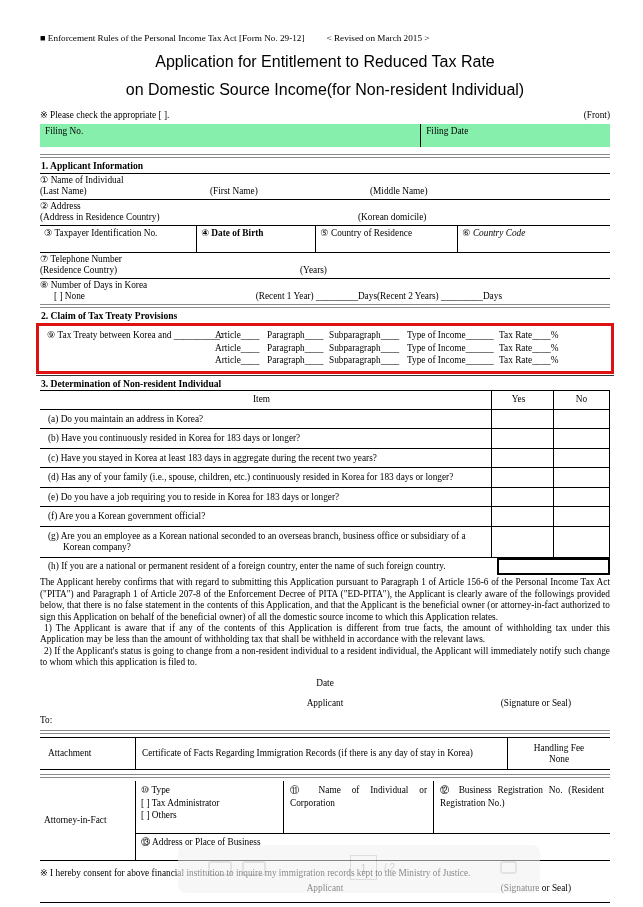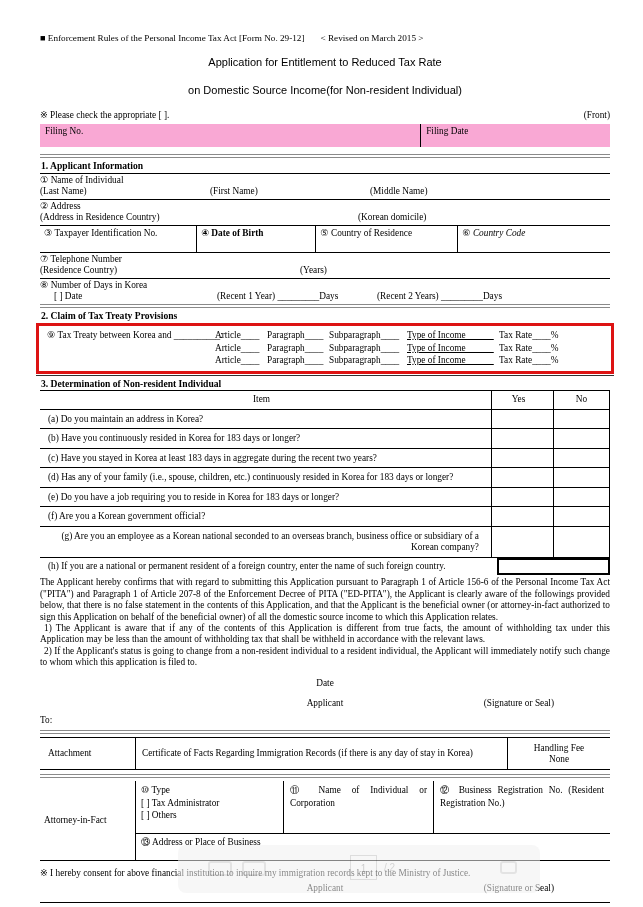--- a/index.html
+++ b/index.html
@@ -8,70 +8,70 @@
     width:643px; height:907px; overflow:hidden; position:relative;
     font-family:"Liberation Serif","DejaVu Serif","DejaVu Sans",serif;
     font-size:9.3px; color:#000; line-height:11.5px;
   }
   .page { padding:33px 33px 0 40px; position:relative; height:907px; }
   .sep { height:4px; border-top:1.5px solid #8a8a8a; border-bottom:1.5px solid #8a8a8a; }
   .thin { border-top:1px solid #000; }
   .row2 { line-height:11px; padding:1.5px 0; border-bottom:1px solid #000; position:relative; }
 
   
-  .meta-line { display:flex; gap:16px; font-size:9.2px; margin-bottom:8px; white-space:nowrap; }
-  .title { font-family:"Liberation Sans","DejaVu Sans",sans-serif; font-size:11px; line-height:18px; text-align:center; }
+  .meta-line { display:flex; gap:22px; font-size:9.2px; margin-bottom:8px; white-space:nowrap; }
+  .title { font-family:"Liberation Sans","DejaVu Sans",sans-serif; font-size:16px; line-height:18px; text-align:center; }
   .title.t1 { margin-top:6px; }
   .title.t2 { margin-top:10px; margin-bottom:11px; }
   .note-line { display:flex; justify-content:space-between; margin-bottom:3px; }
 
   
-  .filing-band { background:#f9a8d4; height:23px; display:flex; }
+  .filing-band { background:#86efac; height:23px; display:flex; }
   .filing-cell { padding:2px 5px; }
   .filing-cell.no { width:66.7%; }
   .filing-cell.date { flex:1; border-left:1.2px solid #000; }
   .filing-gap { height:7px; }
 
   
   .sec-title { font-weight:bold; font-size:9.6px; padding:2px 0 1px 1px; }
   .sec1-title { border-bottom:1px solid #000; }
   .cells4 { display:flex; border-bottom:1px solid #000; height:27px; }
   .cells4 > div { padding:2px 4px; }
   .c1 { width:27.4%; } .c2 { width:20.9%; border-left:1.2px solid #000;font-weight:bold; }
   .c3 { width:24.9%; border-left:1.2px solid #000; } .c4 { flex:1; border-left:1.2px solid #000;font-style:italic; }
   .days-line2 { display:flex; }
   .days-none { width:177px; padding-left:14px; }
-  .days-g1 { width:160px; }
+  .days-g1 { width:160px;text-align:right; }
 
   
   .red-box { border:3px solid #dd1313; margin:1px -4px 0 -4px; padding:3px 4px 4px 8px; }
   .treaty-row { display:flex; line-height:12.6px; white-space:nowrap; }
   .t-prefix { width:168px; display:flex; justify-content:space-between; padding-right:4px; }
   .t-article { width:52px; } .t-para { width:62px; } .t-sub { width:78px; }
-  .t-income { width:92px;text-decoration:underline; } .t-rate { flex:1; text-align:left; }
+  .t-income { width:92px; } .t-rate { flex:1; text-align:left; }
 
   
   .q-table { border-top:1px solid #000; }
   .q-row { display:flex; border-bottom:1px solid #000; align-items:stretch;gap:8px; }
   .q-item { flex:1; padding:4px 4px 3px 23px; text-indent:-15px; }
   .q-head .q-item { text-align:center; text-indent:0; padding:3px 4px; }
   .q-yes { width:54px; border-left:1.2px solid #000; }
   .q-no  { width:57px; border-left:1.2px solid #000; border-right:1.2px solid #000; }
   .q-head .q-yes, .q-head .q-no { text-align:center; padding-top:3px; }
   .q-row.h-row { border-bottom:none; }
   .q-row.h-row .q-item { padding-top:3px; padding-bottom:2px; }
   .h-box { width:113px; border:2px solid #000; margin-bottom:-1px; }
 
   
   .decl { padding-top:3px; text-align:justify; line-height:11.4px; }
   .decl p.items { text-indent:4px; }
 
   
   .sig-line { position:relative; text-align:center; margin-top:9px; }
-  .seal-abs { position:absolute; right:56px; top:0; }
+  .seal-abs { position:absolute; right:39px; top:0; }
   .to-line { margin-top:5px; }
 
   
   .attach { display:flex; border-top:1.5px solid #000; border-bottom:1.5px solid #000; height:33px; align-items:stretch; margin-top:3px; }
   .attach .a-label { width:95px; display:flex; align-items:center; padding-left:8px; }
   .attach .a-content { flex:1; border-left:1.2px solid #000; display:flex; align-items:center; padding:0 6px; }
   .attach .a-fee { width:103px; border-left:1.2px solid #000; display:flex; flex-direction:column; justify-content:center; text-align:center; line-height:11px; }
 
   
   .atty { display:flex; border-bottom:1px solid #000; margin-top:3px; }
@@ -151,21 +151,21 @@
   <div class="row2">
     <div>⑦ Telephone Number</div>
     <div>
       <span style="display:inline-block;width:260px;">(Residence Country)</span><span>(Years)</span>
     </div>
   </div>
 
   <div class="row2" style="border-bottom:none;">
     <div>⑧ Number of Days in Korea</div>
     <div class="days-line2">
-      <span class="days-none">[    ] Date</span>
+      <span class="days-none">[    ] None</span>
       <span class="days-g1">
         <span>(Recent 1 Year)</span>
         <span>_________</span><span>Days</span>
       </span>
       <span>
         <span>(Recent 2 Years)</span>
         <span>_________</span><span>Days</span>
       </span>
     </div>
   </div>
@@ -236,21 +236,21 @@
         <div class="q-item">(e) Do you have a job requiring you to reside in Korea for 183 days or longer?</div>
         <div class="q-yes"></div>
         <div class="q-no"></div>
       </div>
     <div class="q-row">
         <div class="q-item">(f) Are you a Korean government official?</div>
         <div class="q-yes"></div>
         <div class="q-no"></div>
       </div>
     <div class="q-row">
-        <div class="q-item" style="max-width:456px;text-align:right;">(g) Are you an employee as a Korean national seconded to an overseas branch, business office or subsidiary of a Korean company?</div>
+        <div class="q-item" style="max-width:456px;">(g) Are you an employee as a Korean national seconded to an overseas branch, business office or subsidiary of a Korean company?</div>
         <div class="q-yes"></div>
         <div class="q-no"></div>
       </div>
     <div class="q-row h-row">
         <div class="q-item">(h) If you are a national or permanent resident of a foreign country, enter the name of such foreign country.</div>
         <div class="h-box"></div>
       </div>
   </div>
 
   <div class="decl">

